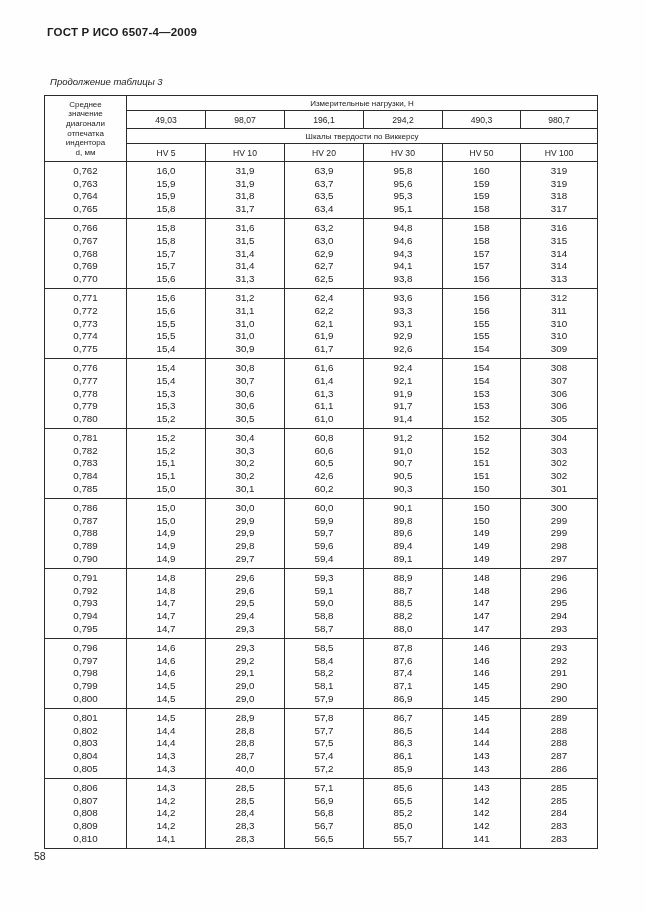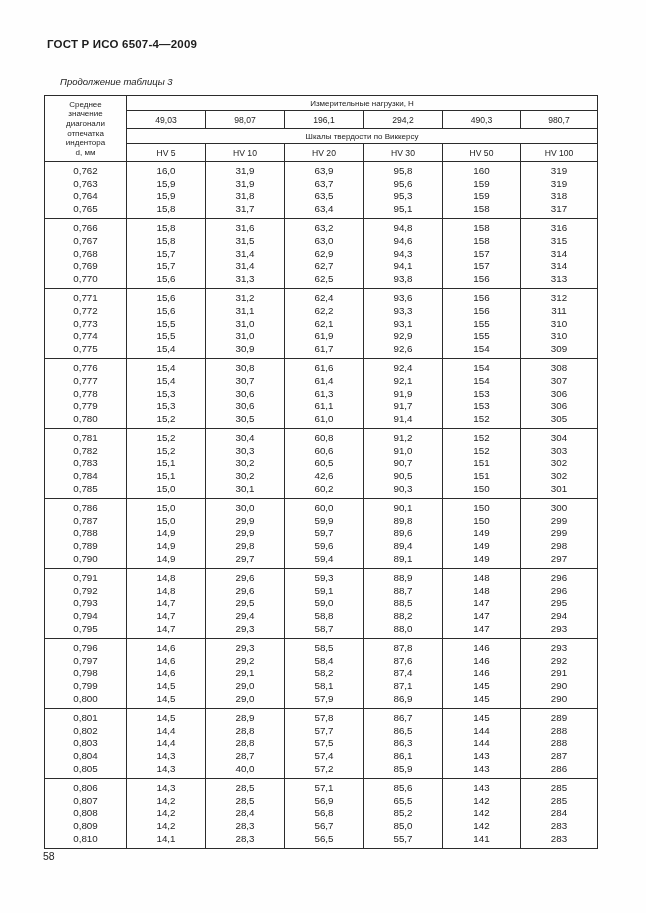--- a/index.html
+++ b/index.html
@@ -6,29 +6,29 @@
   body {
     width: 646px; height: 913px;
     background: #ffffff;
     font-family: "Liberation Sans", sans-serif;
     color: #1c1c1c;
     -webkit-font-smoothing: antialiased;
   }
   .page { position: relative; width: 646px; height: 913px; background: #fefefe; overflow: hidden; }
 
   .doc-header {
-    position: absolute; left: 47px; top: 38px;
+    position: absolute; left: 47px; top: 26px;
     font-size: 11.5px; font-weight: bold; letter-spacing: 0.2px; text-align: right;
   }
   .caption {
-    position: absolute; left: 60px; top: 76px;
+    position: absolute; left: 50px; top: 76px;
     font-size: 9.5px; font-style: italic;
   }
   .page-number {
-    position: absolute; left: 43px; top: 850px;
+    position: absolute; left: 34px; top: 850px;
     font-size: 10.5px;
   }
 
   table.hv {
     position: absolute; left: 44px; top: 95px;
     width: 553px;
     border-collapse: collapse;
     table-layout: fixed;
     border: 1px solid #2b2b2b;
   }

